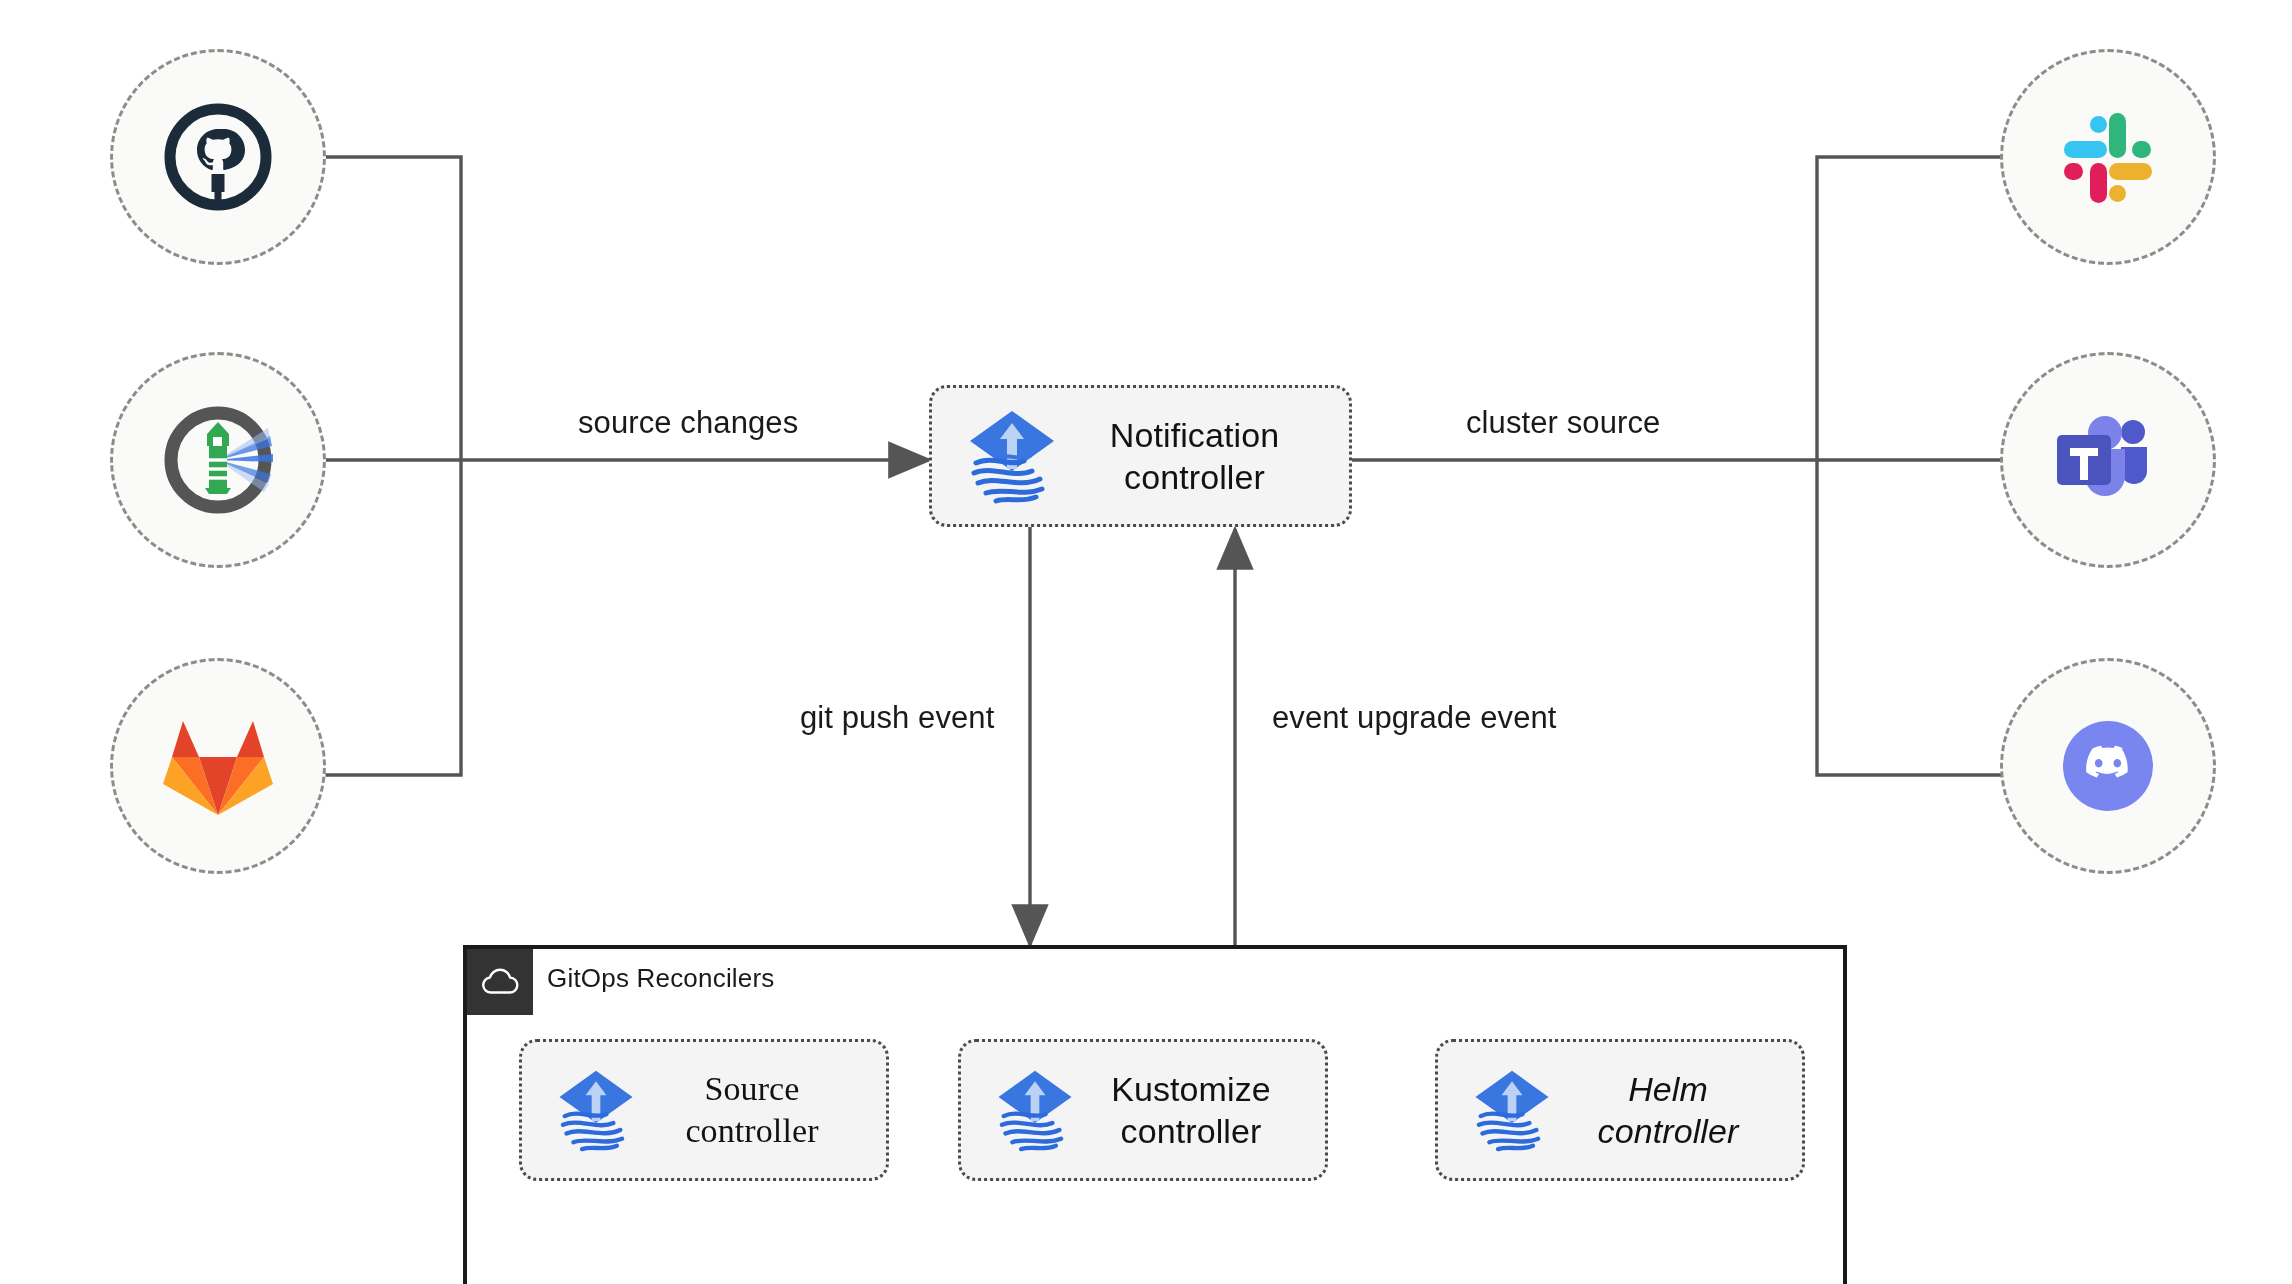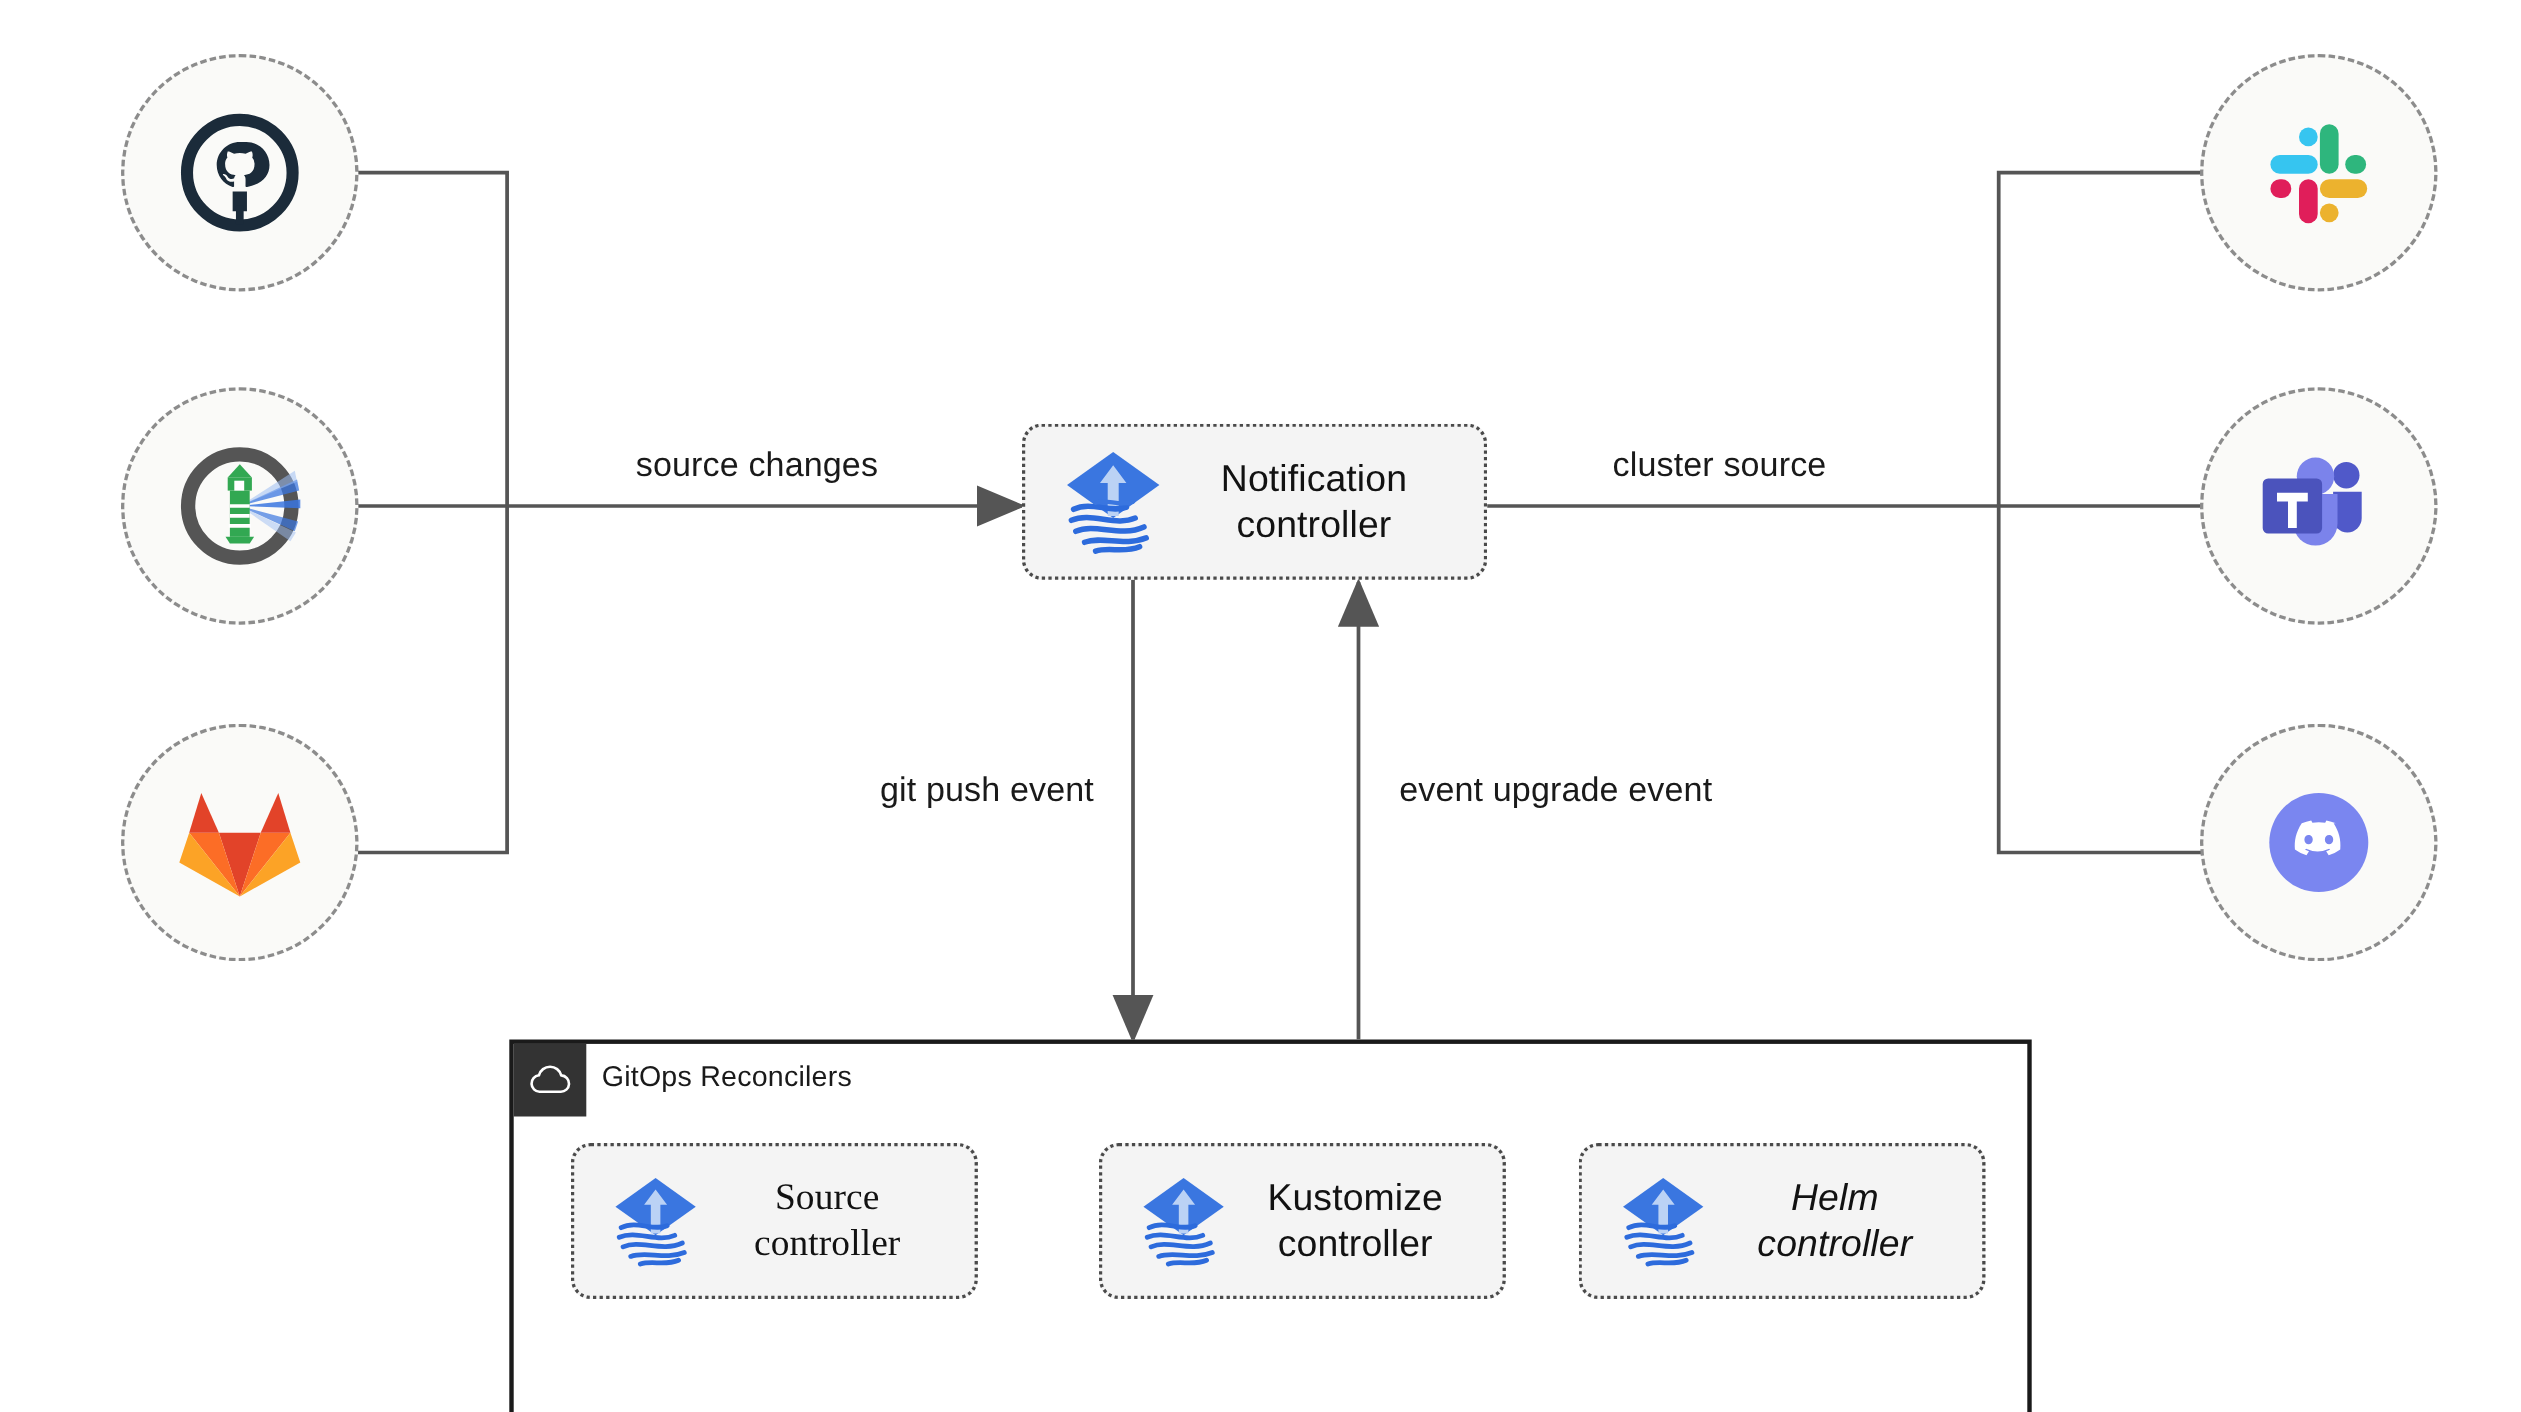--- a/index.html
+++ b/index.html
@@ -220,21 +220,21 @@
           <path d="M8 66 C26 58 48 72 66 64"></path>
           <path d="M12 76 C30 68 52 82 74 72"></path>
           <path d="M20 86 C36 80 56 90 76 82"></path>
           <path d="M30 94 C42 90 56 96 70 90"></path>
         </g>
       </svg>
       <div class="ctrl-label">Source
 controller</div>
     </div>
 
-    <div class="ctrl-box" style="left:532px;top:90px;width:370px;height:142px;">
+    <div class="ctrl-box" style="left:491px;top:90px;width:370px;height:142px;">
       <svg class="ctrl-icon" width="80" height="88" viewBox="0 0 92 98">
         <polygon fill="#3A76E0" points="46,4 88,34 46,64 4,34"></polygon>
         <path fill="#BBD2F5" d="M46 16 L58 32 H51 V62 H41 V32 H34 Z"></path>
         <g stroke="#2D6BDC" stroke-width="5" fill="none" stroke-linecap="round">
           <path d="M10 56 C26 48 44 60 58 54"></path>
           <path d="M8 66 C26 58 48 72 66 64"></path>
           <path d="M12 76 C30 68 52 82 74 72"></path>
           <path d="M20 86 C36 80 56 90 76 82"></path>
           <path d="M30 94 C42 90 56 96 70 90"></path>
         </g>

